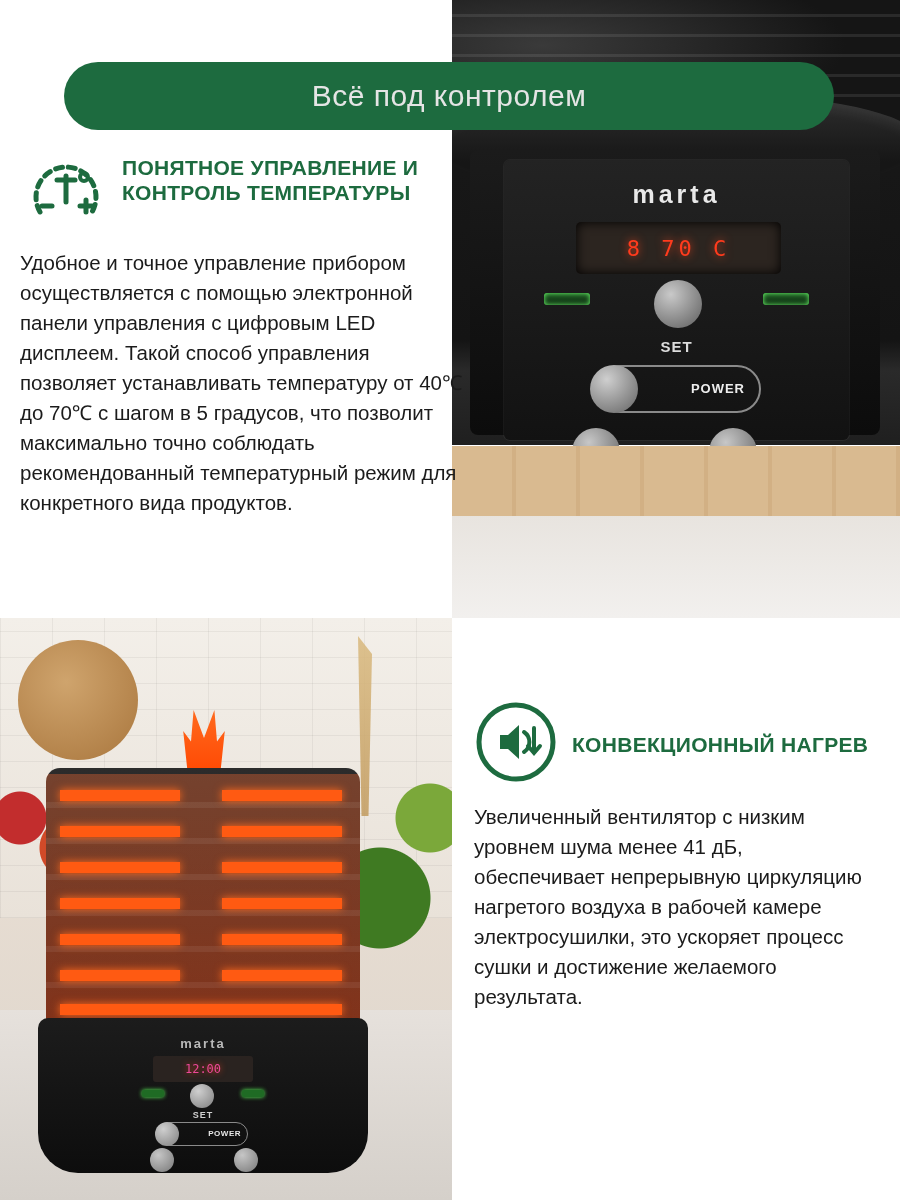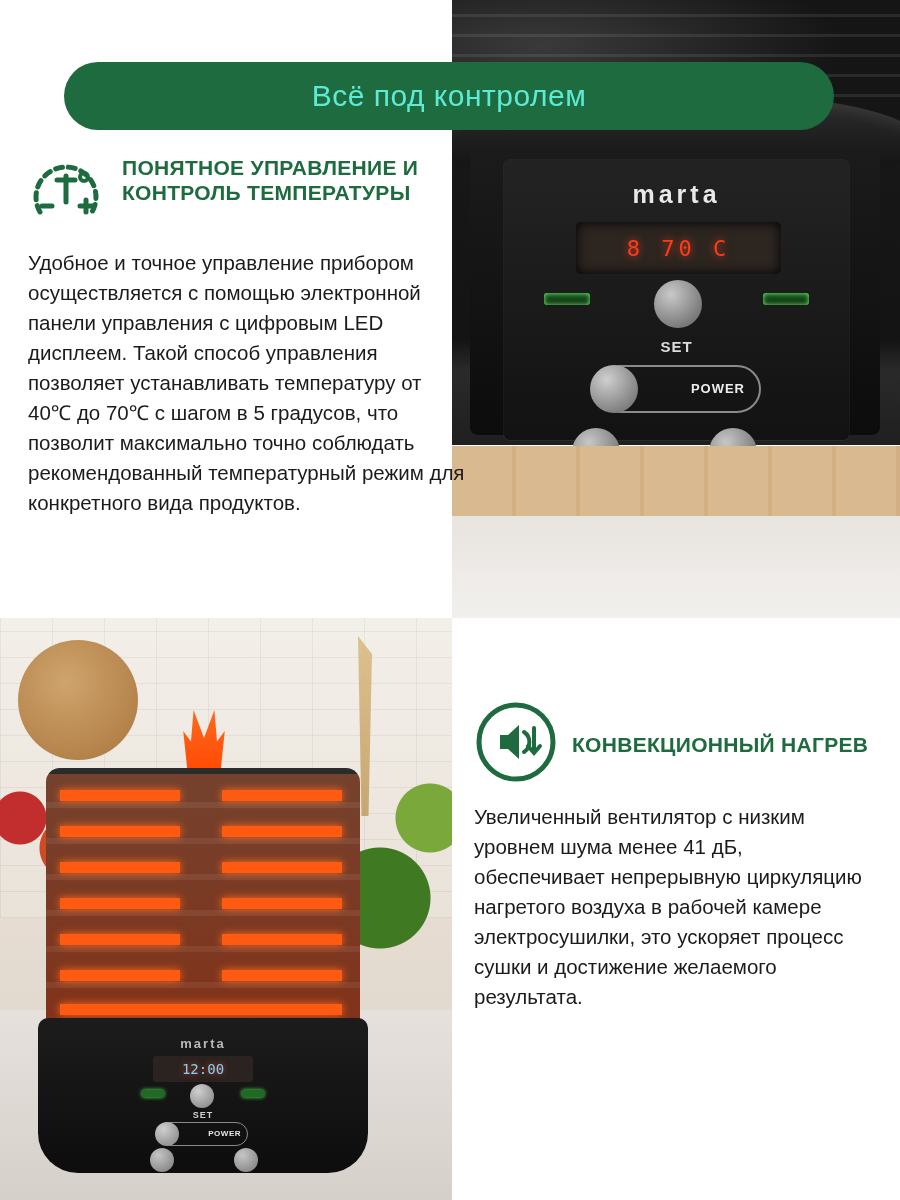--- a/index.html
+++ b/index.html
@@ -99,34 +99,34 @@
     background: repeating-linear-gradient(90deg,#d9ba90 0 60px,#d2b084 60px 64px);
   }
 
   
   .banner {
     position:absolute; left:64px; top:62px; width:770px; height:68px;
     background:#1d6b3f; border-radius:34px;
     display:flex; align-items:center; justify-content:center;
     z-index:5;
   }
-  .banner-text { color:#5eead4; font-size:30px; font-weight:400; letter-spacing:.5px; }
+  .banner-text { color:#e5e5e5; font-size:30px; font-weight:400; letter-spacing:.5px; }
 
   
   .block-tl { position:absolute; left:0; top:150px; width:484px; }
   .feat-head { display:flex; align-items:flex-start; padding:0 14px 0 24px; }
   .feat-icon {
     width:84px; height:84px; flex:0 0 84px; margin-right:14px; position:relative;
   }
   .feat-title {
     color:#1d6b3f; font-size:21px; font-weight:700; line-height:25px;
     letter-spacing:.3px; padding-top:5px;
   }
   .body-text {
-    padding:14px 18px 0 28px; color:#1b1b1b; font-size:20.5px; line-height:30px;
+    padding:14px 18px 0 20px; color:#1b1b1b; font-size:20.5px; line-height:30px;
   }
 
   
   .ico-temp svg { width:84px; height:84px; display:block; }
 
   
   .photo-kitchen {
     position:absolute; left:0; top:618px; width:452px; height:582px;
     overflow:hidden;
     background: linear-gradient(#efe7dd 0%, #e7ddd2 45%, #dcd4cb 100%);
@@ -198,21 +198,21 @@
   }
   .pk-base-brand {
     position:absolute; left:0; top:18px; width:100%; text-align:center;
     color:#b9b9b9; font-size:13px; letter-spacing:2px; font-weight:700;
   }
   .pk-base-disp {
     position:absolute; left:115px; top:38px; width:100px; height:26px;
     background:#2a2320; border-radius:3px; display:flex; align-items:center; justify-content:center;
   }
   .pk-base-disp span {
-    font-family:"DejaVu Sans Mono", monospace; font-size:14px; color:#7dd3fc;
+    font-family:"DejaVu Sans Mono", monospace; font-size:12px; color:#ec4899;
     text-shadow:0 0 6px rgba(255,70,30,.8);
   }
   .pk-b-led { position:absolute; top:72px; width:22px; height:7px; border-radius:2px; background:#1f6b24; box-shadow:0 0 4px #5cff5c;}
   .pk-b-led.l{left:104px;} .pk-b-led.r{right:104px;}
   .pk-b-set { position:absolute; left:152px; top:66px; width:24px; height:24px; border-radius:50%; background:radial-gradient(circle at 35% 30%,#cfcfcf,#7e7e7e);}
   .pk-b-setlbl{position:absolute;left:0;top:92px;width:100%;text-align:center;color:#d0d0d0;font-size:9px;font-weight:700;letter-spacing:1px;}
   .pk-b-power{position:absolute;left:120px;top:104px;width:90px;height:24px;border:1px solid #8a8a8a;border-radius:12px;}
   .pk-b-power b{position:absolute;left:-4px;top:-1px;width:24px;height:24px;border-radius:50%;background:radial-gradient(circle at 35% 30%,#cfcfcf,#7e7e7e);}
   .pk-b-power span{position:absolute;right:6px;top:6px;color:#e6e6e6;font-size:8px;font-weight:700;letter-spacing:.5px;}
   .pk-b-minus,.pk-b-plus{position:absolute;top:130px;width:24px;height:24px;border-radius:50%;background:radial-gradient(circle at 35% 30%,#c6c6c6,#787878);}

